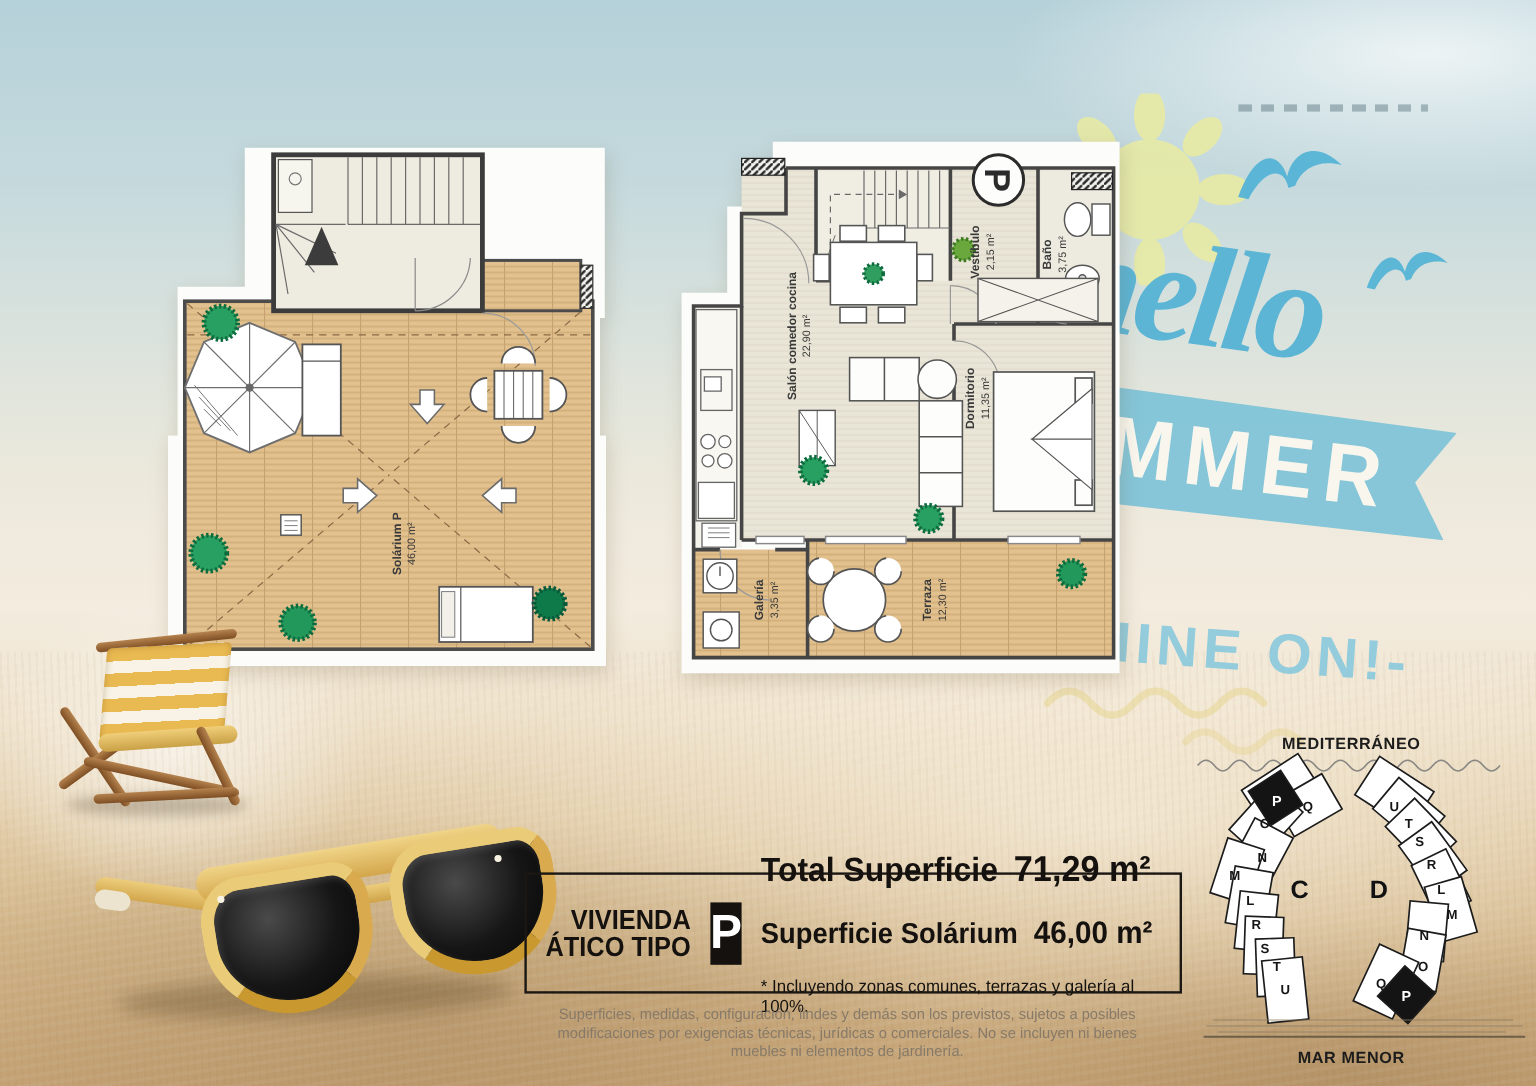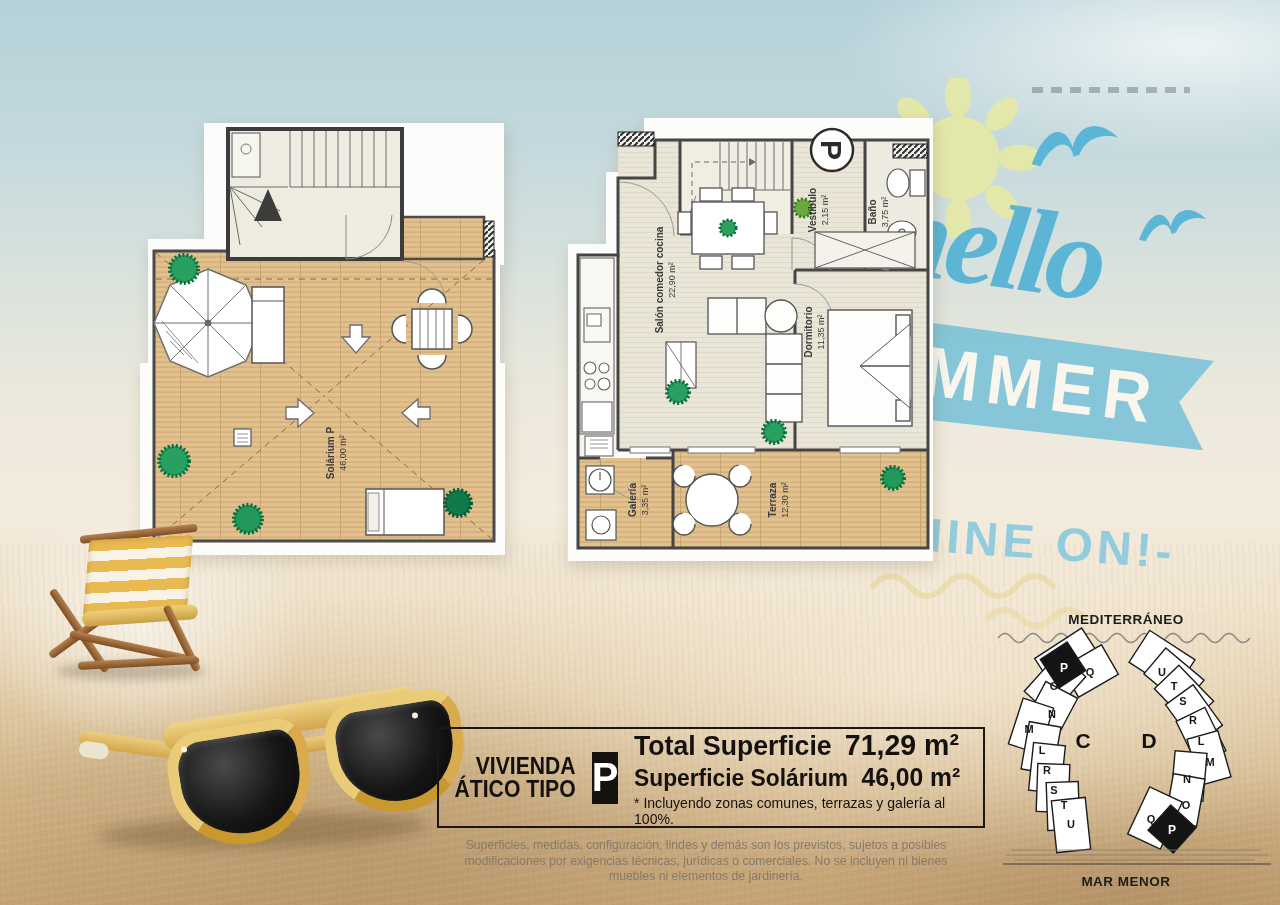--- a/index.html
+++ b/index.html
@@ -88,21 +88,21 @@
   .shades .hinge{position:absolute;width:6px;height:6px;border-radius:50%;background:#f7f2e2;}
 
   
   .info-box{position:absolute;left:437px;top:727px;width:548px;height:101px;z-index:3;
     border:2px solid #1b1713;box-sizing:border-box;display:flex;align-items:center;
     justify-content:center;gap:16px;padding:4px 8px;color:#14110e;}
   .ib-title{text-align:right;font-weight:bold;font-size:23px;line-height:23px;
     transform:scaleX(.92);transform-origin:right;white-space:nowrap;}
   .ib-p{width:52px;height:52px;background:#14110e;color:#fff;display:flex;
     align-items:center;justify-content:center;font-size:40px;font-weight:bold;}
-  .ib-right{display:flex;flex-direction:column;align-items:flex-start;}
+  .ib-right{display:flex;flex-direction:column;align-items:flex-start;gap:20px;}
   .ib-row{display:flex;align-items:baseline;gap:14px;white-space:nowrap;
     transform:scaleX(.95);transform-origin:left;}
   .ib-row .lab1{font-size:28px;font-weight:bold;line-height:30px;}
   .ib-row .val1{font-size:30px;font-weight:bold;}
   .ib-row .lab2{font-size:24px;font-weight:bold;line-height:26px;}
   .ib-row .val2{font-size:26px;font-weight:bold;}
   .ib-note{font-size:14.5px;margin-top:2px;transform:scaleX(.97);transform-origin:left;}
 
   .disclaimer{position:absolute;left:442px;top:838px;width:528px;z-index:3;
     font-size:12.5px;line-height:15.5px;color:#877a69;text-align:center;

